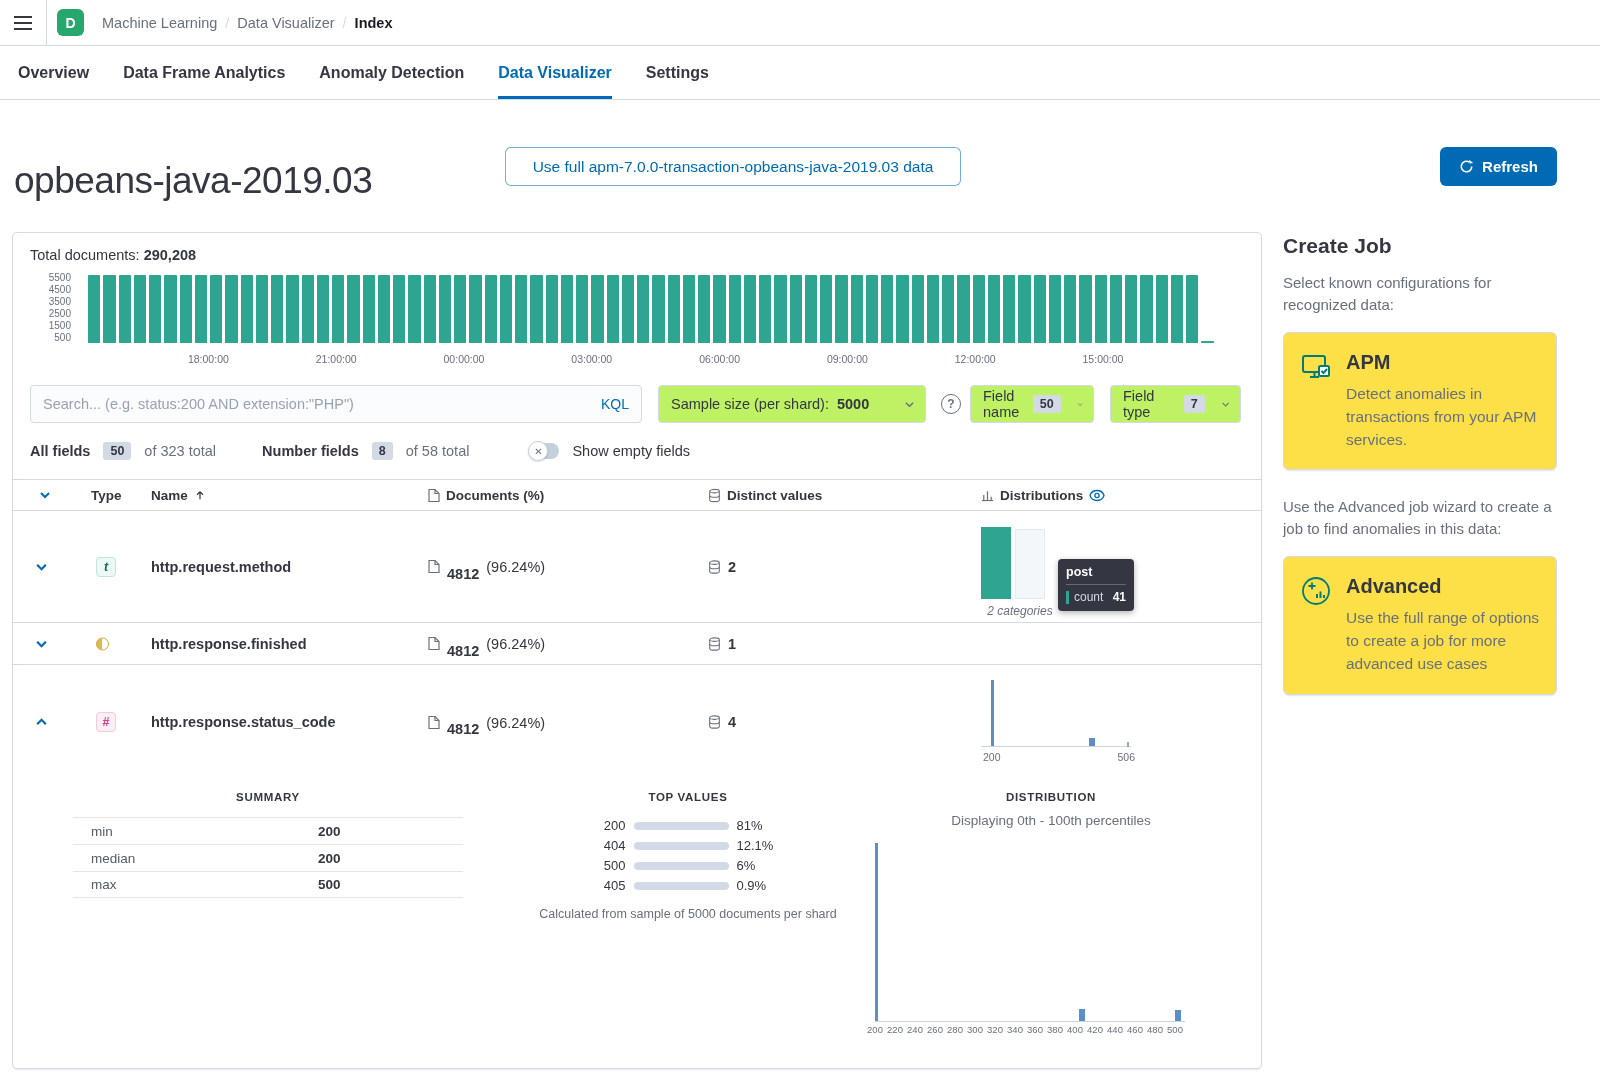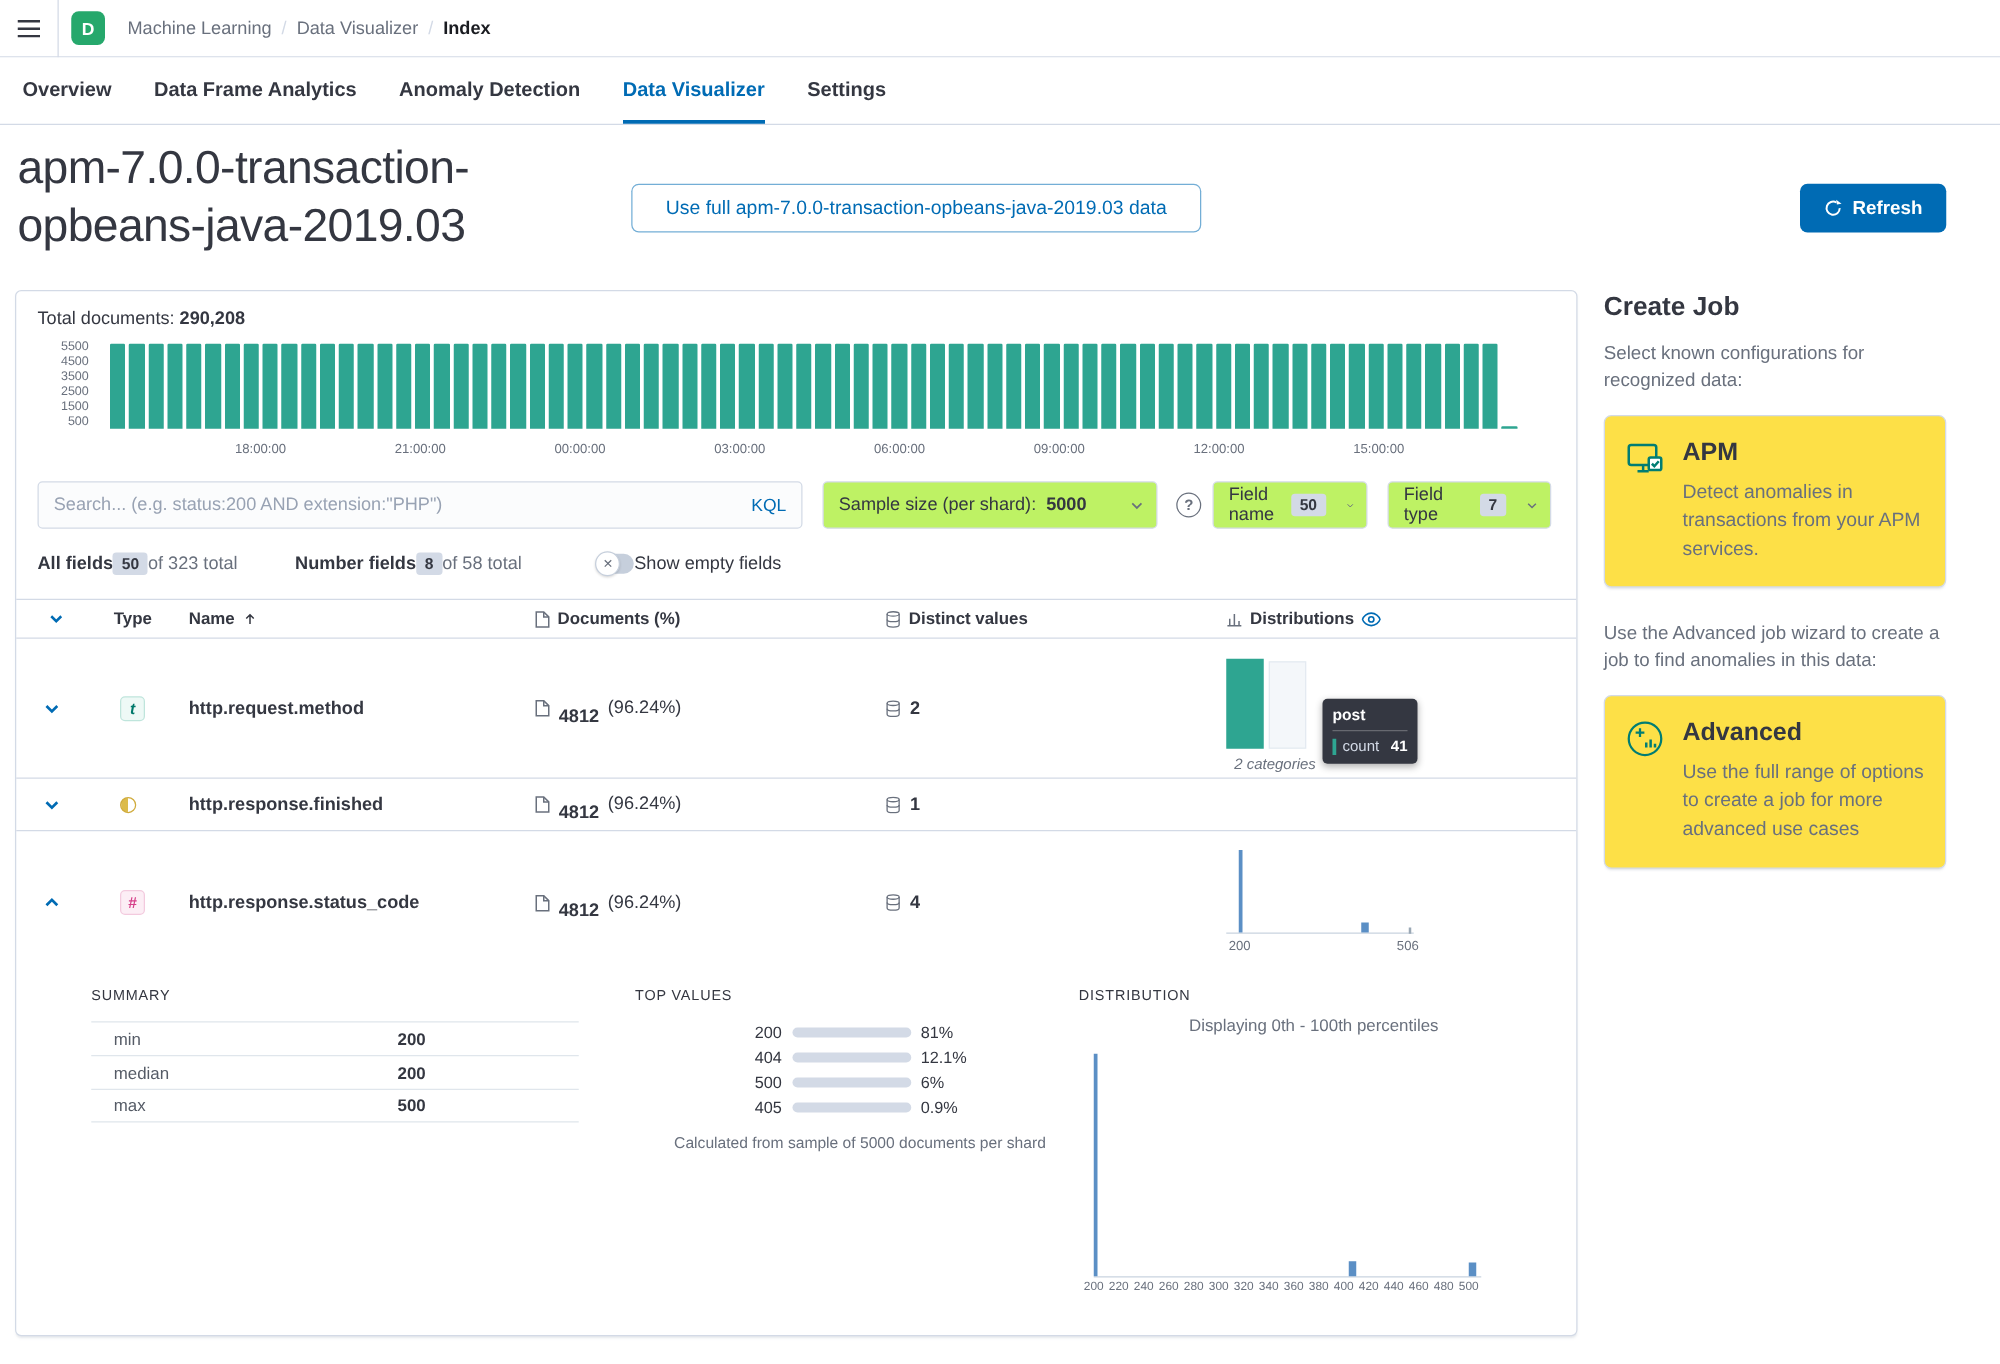--- a/index.html
+++ b/index.html
@@ -57,21 +57,21 @@
   .sel-sample { left:645px; width:268px; }
   .sel-sample b { font-weight:700; }
   .sel-field-name { left:957px; width:124px; }
   .sel-field-type { left:1097px; width:131px; }
   .select .spacer { flex:1; }
   .badge { background:#d3dae6; color:#343741; font-size:12.5px; font-weight:700; border-radius:3px; padding:1px 7px; line-height:16px; }
   .help-circle { position:absolute; left:928px; top:9px; width:20px; height:20px; border:1.5px solid #69707d; border-radius:50%; color:#69707d; font-size:12px; font-weight:700; display:flex; align-items:center; justify-content:center; cursor:pointer; }
 
   
   .filters-row { position:absolute; left:17px; top:207px; height:22px; display:flex; align-items:center; font-size:14.5px; }
-  .filters-row .grp { display:flex; align-items:center; gap:0; }
+  .filters-row .grp { display:flex; align-items:center; gap:13px; }
   .filters-row .lbl { font-weight:700; }
   .filters-row .muted { color:#69707d; }
   .grp-number { margin-left:46px; }
   .grp-toggle { margin-left:60px; }
   .switch { position:relative; width:30px; height:16px; border-radius:8px; background:#c6cfdc; cursor:pointer; }
   .switch .knob { position:absolute; left:-1px; top:-2px; width:20px; height:20px; border-radius:50%; background:#fff; border:1px solid #c6cfdc; box-shadow:0 1px 2px rgba(0,0,0,.15); display:flex; align-items:center; justify-content:center; font-size:10px; color:#69707d; }
 
   
   .thead { position:absolute; left:0; right:0; top:246px; height:32px; border-top:1px solid #d3dae6; border-bottom:1px solid #d3dae6; font-size:13.5px; font-weight:600; }
   .hcell { position:absolute; top:50%; transform:translateY(-50%); display:flex; align-items:center; gap:6px; }
@@ -107,21 +107,21 @@
   .mini-chart { position:absolute; left:968px; top:12px; width:160px; height:70px; }
   .mini-base { position:absolute; left:0; right:10px; bottom:0; height:1px; background:#c9d4e0; }
   .mini-spike { position:absolute; left:10px; bottom:1px; width:3px; height:66px; background:#5b8fc5; }
   .mini-bump { position:absolute; left:108px; bottom:1px; width:6px; height:8px; background:#5b8fc5; }
   .mini-tick-end { position:absolute; right:12px; bottom:0; width:2px; height:5px; background:#9aa8b5; }
   .mini-x-min { position:absolute; left:2px; top:74px; font-size:10.5px; color:#69707d; }
   .mini-x-max { position:absolute; right:6px; top:74px; font-size:10.5px; color:#69707d; }
 
   
   .expanded { position:absolute; left:0; right:0; top:546px; height:272px; }
-  .xp-title { text-align:left; font-size:11.5px; font-weight:400; letter-spacing:.06em; color:#343741; }
+  .xp-title { text-align:center; font-size:11.5px; font-weight:700; letter-spacing:.06em; color:#343741; }
 
   .summary-block { position:absolute; left:60px; top:12px; width:390px; }
   .sum-table { margin-top:14px; }
   .sum-row { display:flex; align-items:center; height:27px; border-top:1px solid #e0e6ec; font-size:13.5px; }
   .sum-row:last-child { border-bottom:1px solid #e0e6ec; }
   .sum-label { flex:0 0 245px; padding-left:18px; color:#555b66; }
   .sum-value { font-weight:700; }
 
   .topvalues-block { position:absolute; left:495px; top:12px; width:360px; }
   .tv-rows { margin-top:16px; display:flex; flex-direction:column; gap:7px; }
@@ -171,21 +171,21 @@
 
 <nav class="tabs">
   <div class="tab">Overview</div>
   <div class="tab">Data Frame Analytics</div>
   <div class="tab">Anomaly Detection</div>
   <div class="tab active">Data Visualizer</div>
   <div class="tab">Settings</div>
 </nav>
 
 <h1 class="page-title">
-  <span>apm-7.0.0-transaction-</span><br>
+  <br>
   <span>opbeans-java-2019.03</span>
 </h1>
 
 <div class="controls">
   <button class="full-data-btn">Use full apm-7.0.0-transaction-opbeans-java-2019.03 data</button>
 
 
   <button class="refresh-btn">
     <svg viewBox="0 0 16 16" width="15" height="15">
         <path d="M13.6 8A5.6 5.6 0 1 1 10.8 3.2" fill="none" stroke="#fff" stroke-width="1.7"></path>

